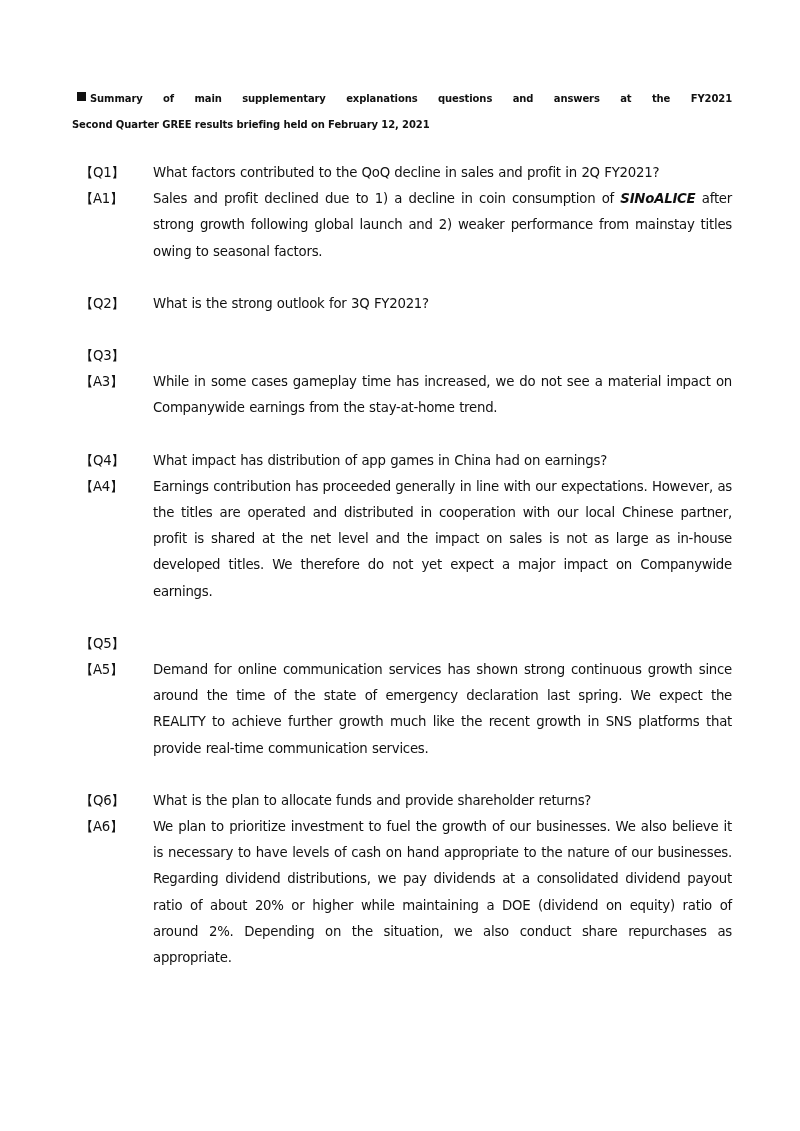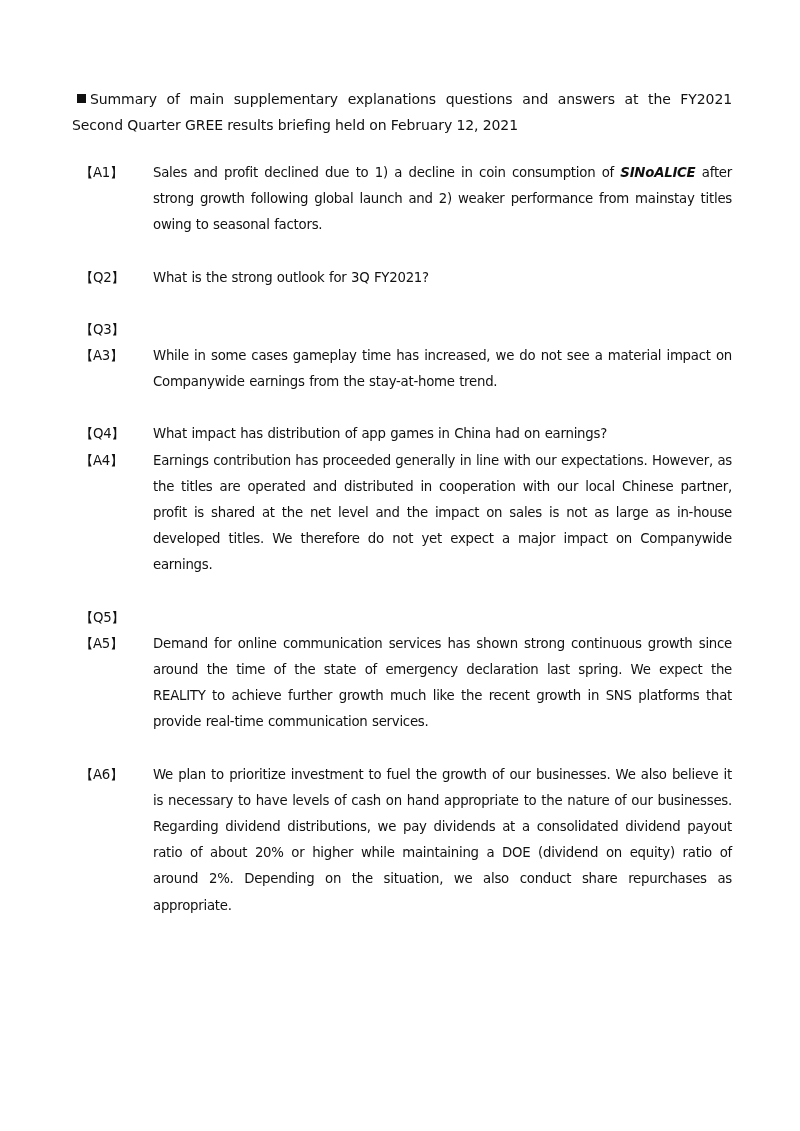--- a/index.html
+++ b/index.html
@@ -20,22 +20,22 @@
       left: 0;
       top: 0;
       width: 800px;
       height: 1131px;
     }
     .title {
       position: absolute;
       left: 72px;
       top: 86px;
       width: 660px;
-      font-weight: normal;
-      font-size: 14px;
+      font-weight: bold;
+      font-size: 10px;
       line-height: 26px;
       text-align: justify;
       text-align-last: left;
       letter-spacing: -0.1px;
     }
     .title .title-line1 {
       display: block;
       text-align: justify;
       text-align-last: justify;
     }
@@ -89,20 +89,24 @@
 
   <div class="title">
     <span class="title-line1"><span class="bullet"></span><span>Summary of main supplementary explanations questions and answers at the FY2021</span></span>
     <span class="title-line2">Second Quarter GREE results briefing held on February 12, 2021</span>
   </div>
 
   <div class="qa-list">
 
     <div class="qa-block">
       <div class="qa-row">
+        <span class="qa-label">【Q1】</span>
+        <span class="qa-text">What factors contributed to the QoQ decline in sales and profit in 2Q FY2021?</span>
+      </div>
+      <div class="qa-row">
         <span class="qa-label">【A1】</span>
         <span class="qa-text"><span>Sales and profit declined due to 1) a decline in coin consumption of </span><em>SINoALICE</em><span> after strong growth following global launch and 2) weaker performance from mainstay titles owing to seasonal factors.</span></span>
       </div>
     </div>
 
     <div class="qa-block">
       <div class="qa-row">
         <span class="qa-label">【Q2】</span>
         <span class="qa-text">What is the strong outlook for 3Q FY2021?</span>
       </div>
@@ -134,19 +138,23 @@
         <span class="qa-label">【Q5】</span>
       </div>
       <div class="qa-row">
         <span class="qa-label">【A5】</span>
         <span class="qa-text">Demand for online communication services has shown strong continuous growth since around the time of the state of emergency declaration last spring. We expect the REALITY to achieve further growth much like the recent growth in SNS platforms that provide real-time communication services.</span>
       </div>
     </div>
 
     <div class="qa-block">
       <div class="qa-row">
+        <span class="qa-label">【Q6】</span>
+        <span class="qa-text">What is the plan to allocate funds and provide shareholder returns?</span>
+      </div>
+      <div class="qa-row">
         <span class="qa-label">【A6】</span>
         <span class="qa-text">We plan to prioritize investment to fuel the growth of our businesses. We also believe it is necessary to have levels of cash on hand appropriate to the nature of our businesses. Regarding dividend distributions, we pay dividends at a consolidated dividend payout ratio of about 20% or higher while maintaining a DOE (dividend on equity) ratio of around 2%.  Depending on the situation, we also conduct share repurchases as appropriate.</span>
       </div>
     </div>
 
   </div>
 </div>
 
 </body></html>

